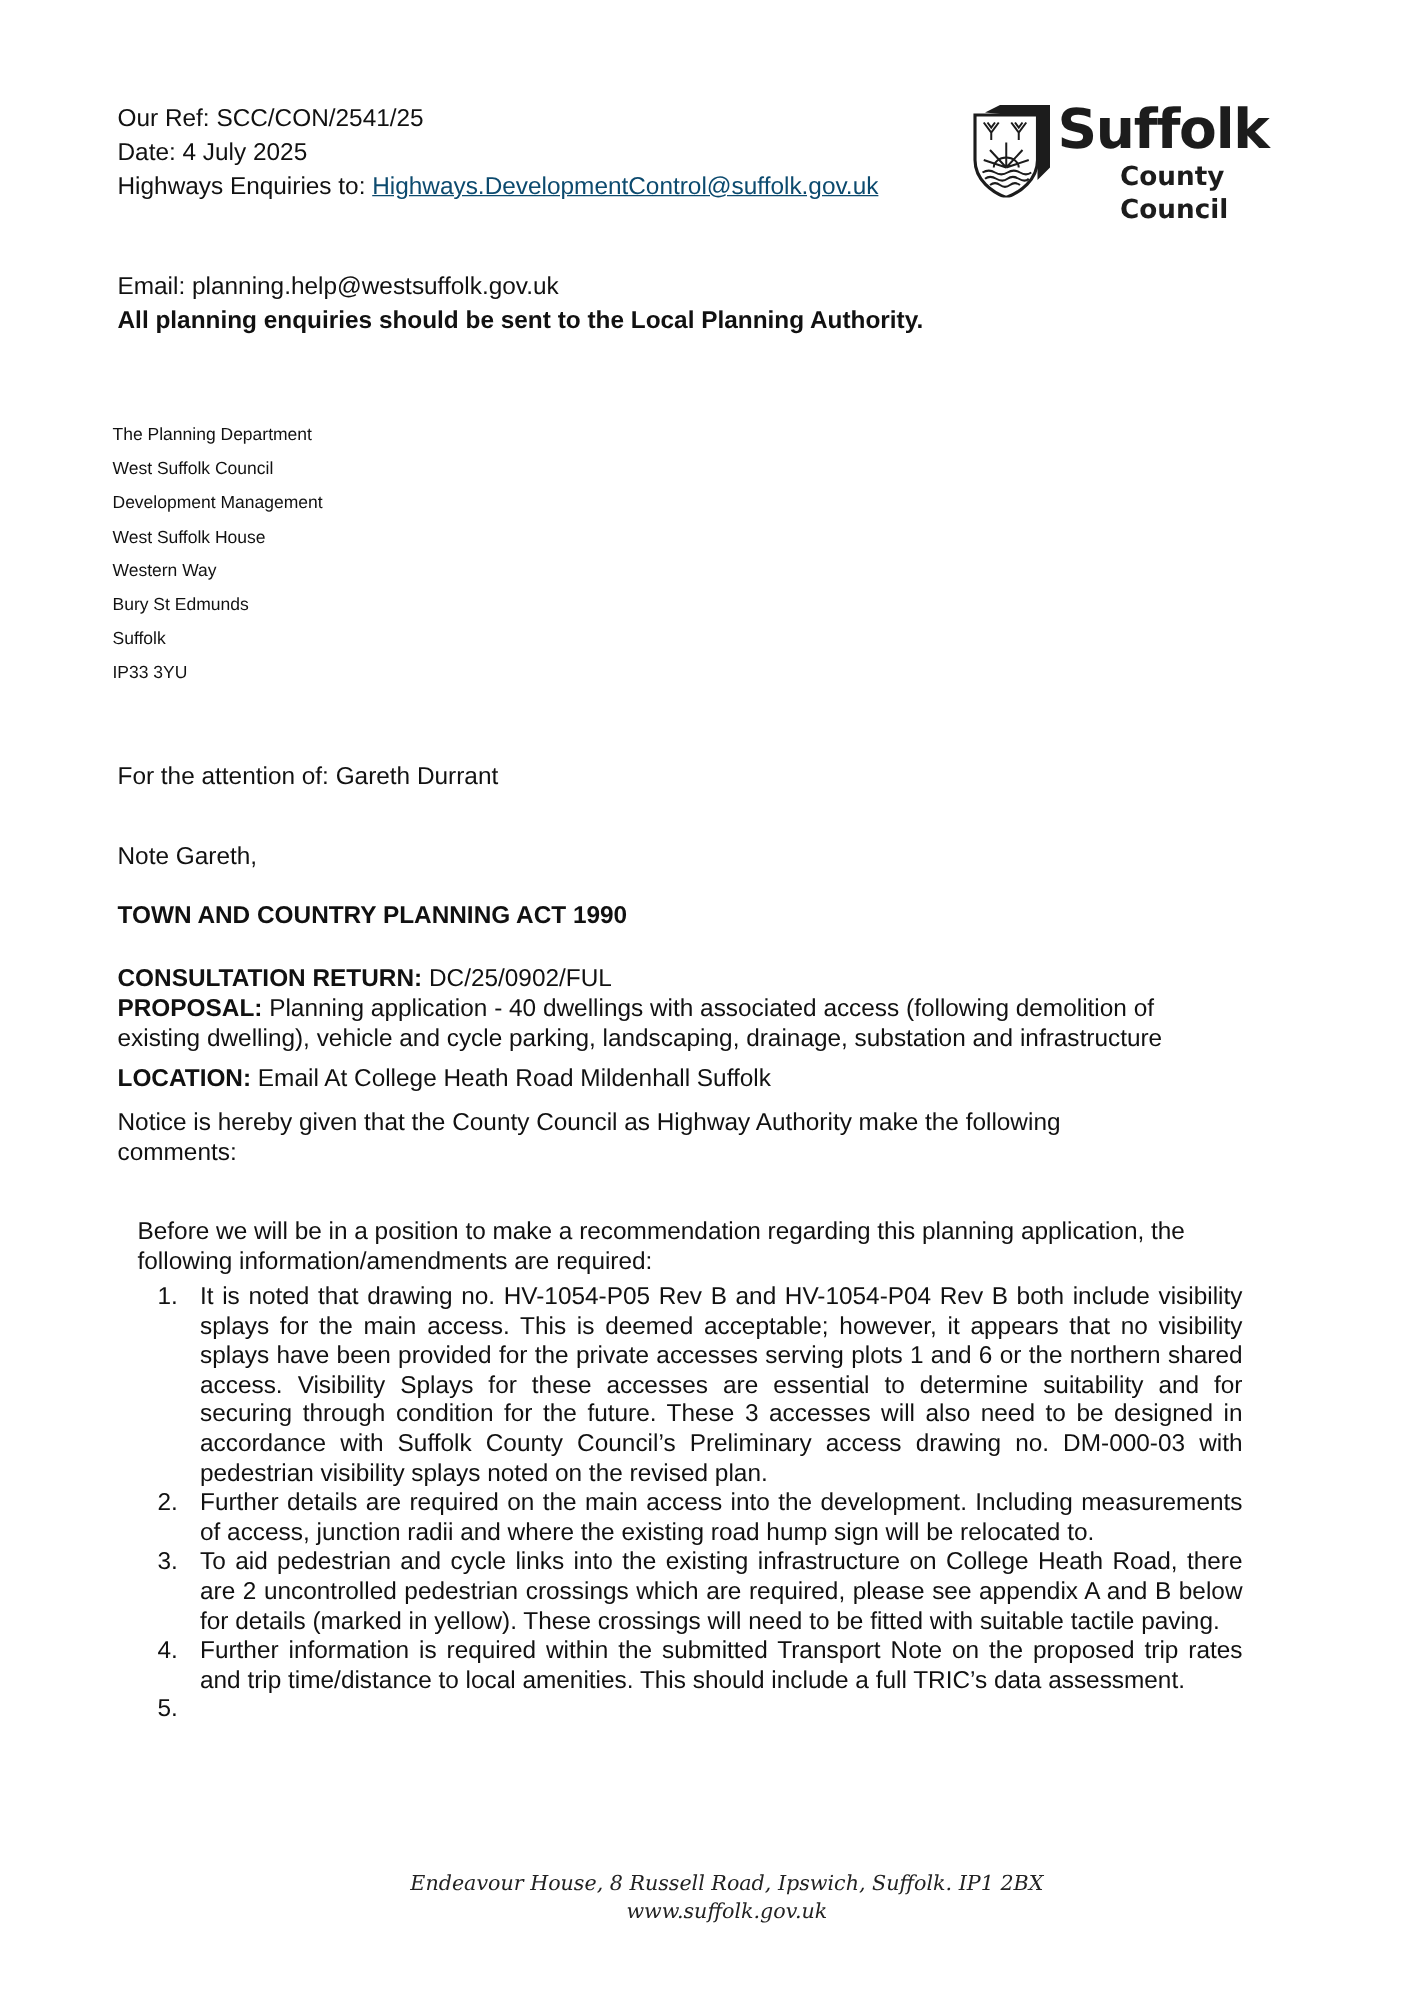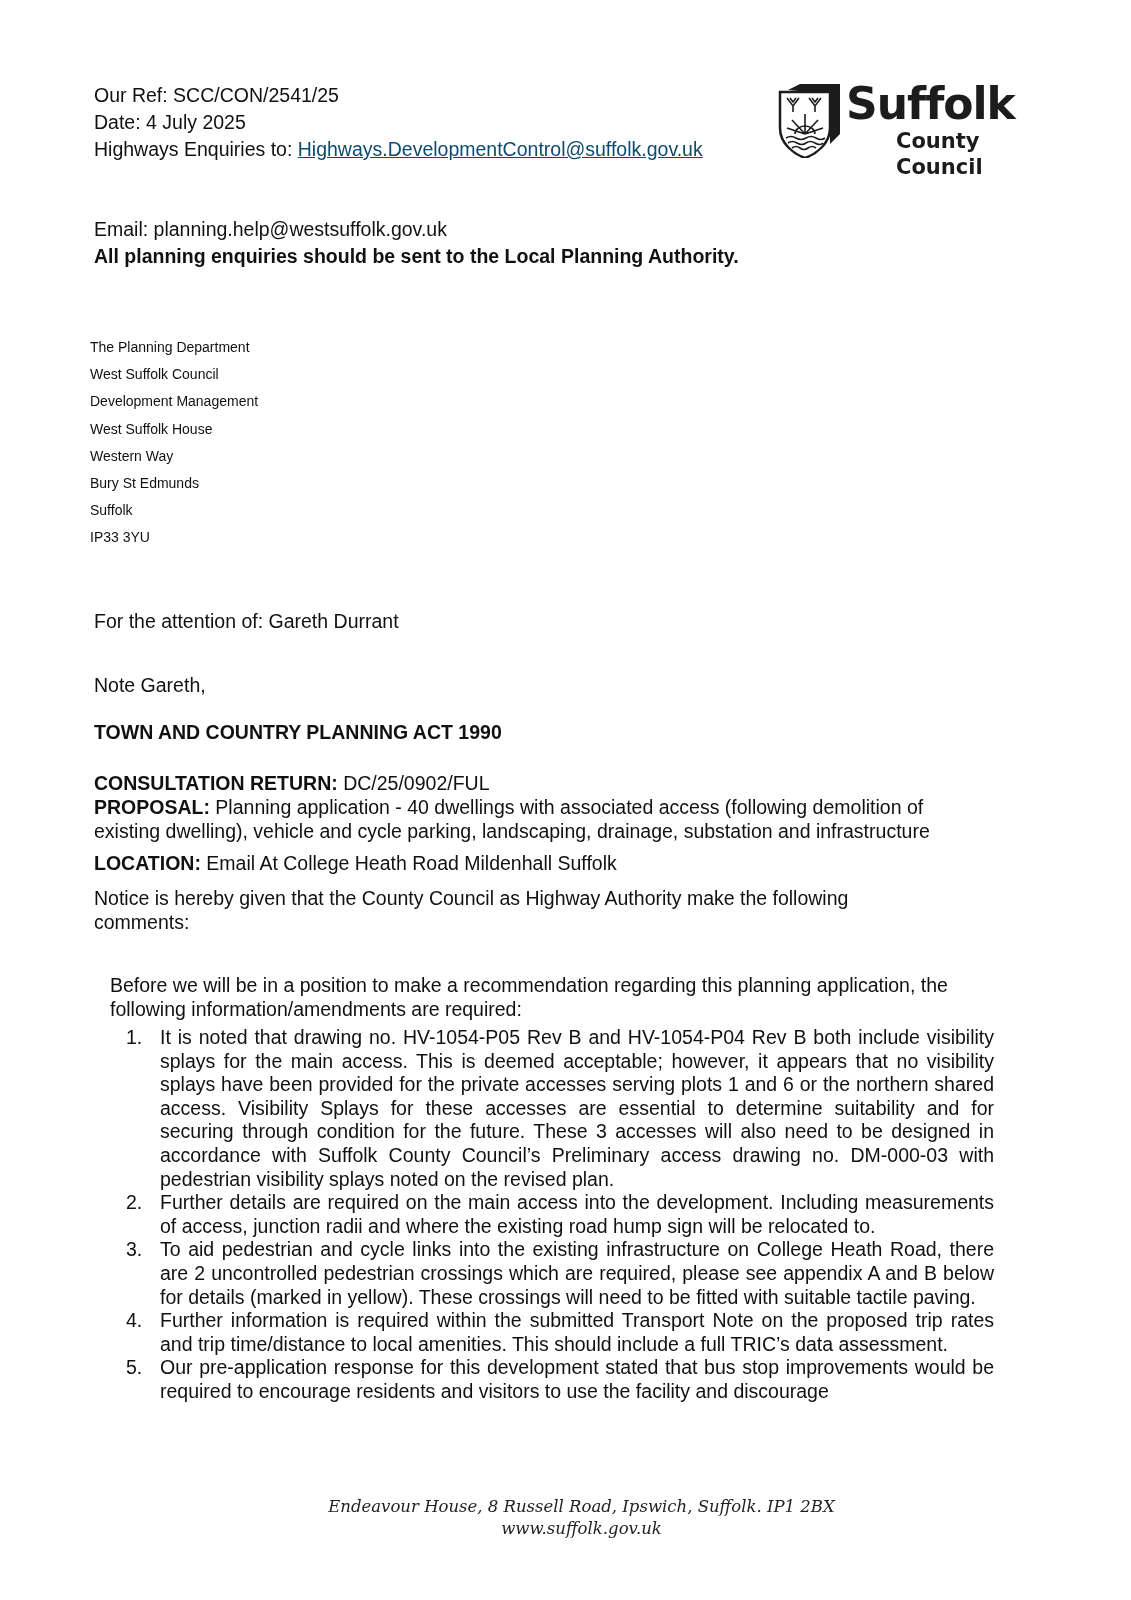--- a/index.html
+++ b/index.html
@@ -118,20 +118,19 @@
   <li>
     <span class="num">3.</span>
     <span>To aid pedestrian and cycle links into the existing infrastructure on College Heath Road, there are 2 uncontrolled pedestrian crossings which are required, please see appendix A and B below for details (marked in yellow). These crossings will need to be fitted with suitable tactile paving.</span>
   </li>
   <li>
     <span class="num">4.</span>
     <span>Further information is required within the submitted Transport Note on the proposed trip rates and trip time/distance to local amenities. This should include a full TRIC’s data assessment.</span>
   </li>
   <li>
     <span class="num">5.</span>
-    <span>Our pre-application response for this development stated that bus stop improvements would be required to encourage residents and visitors to use the facility and discourage</span>
   </li>
 </ol>
 
 <div class="abs footer">
   <div>Endeavour House, 8 Russell Road, Ipswich, Suffolk. IP1 2BX</div>
   <div>www.suffolk.gov.uk</div>
 </div>
 
 </body></html>

